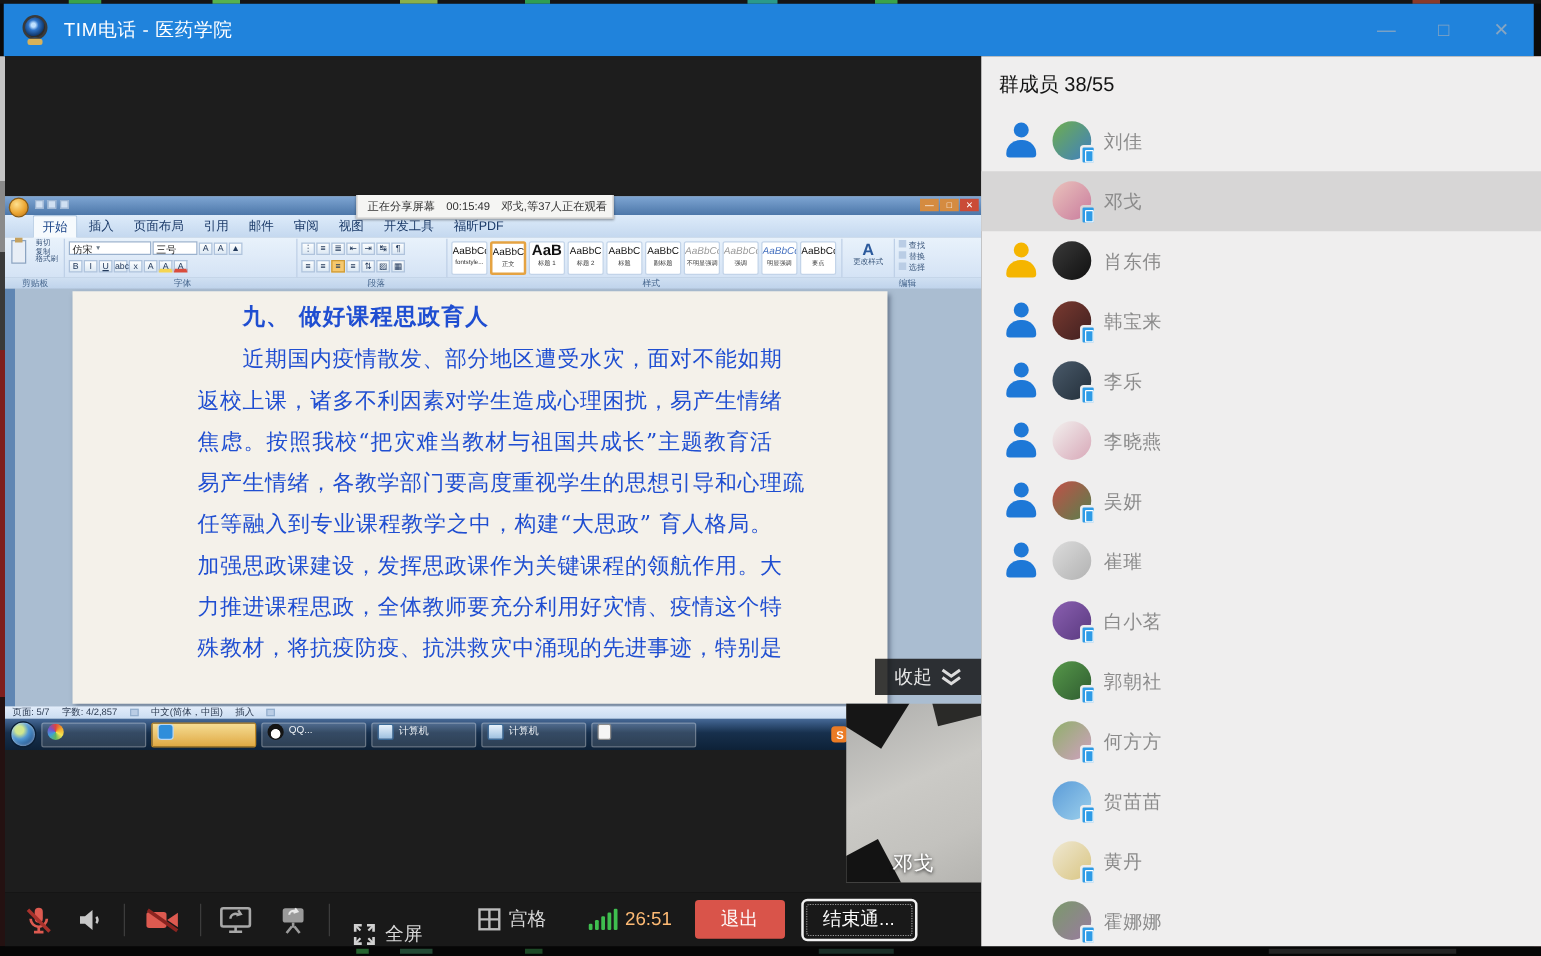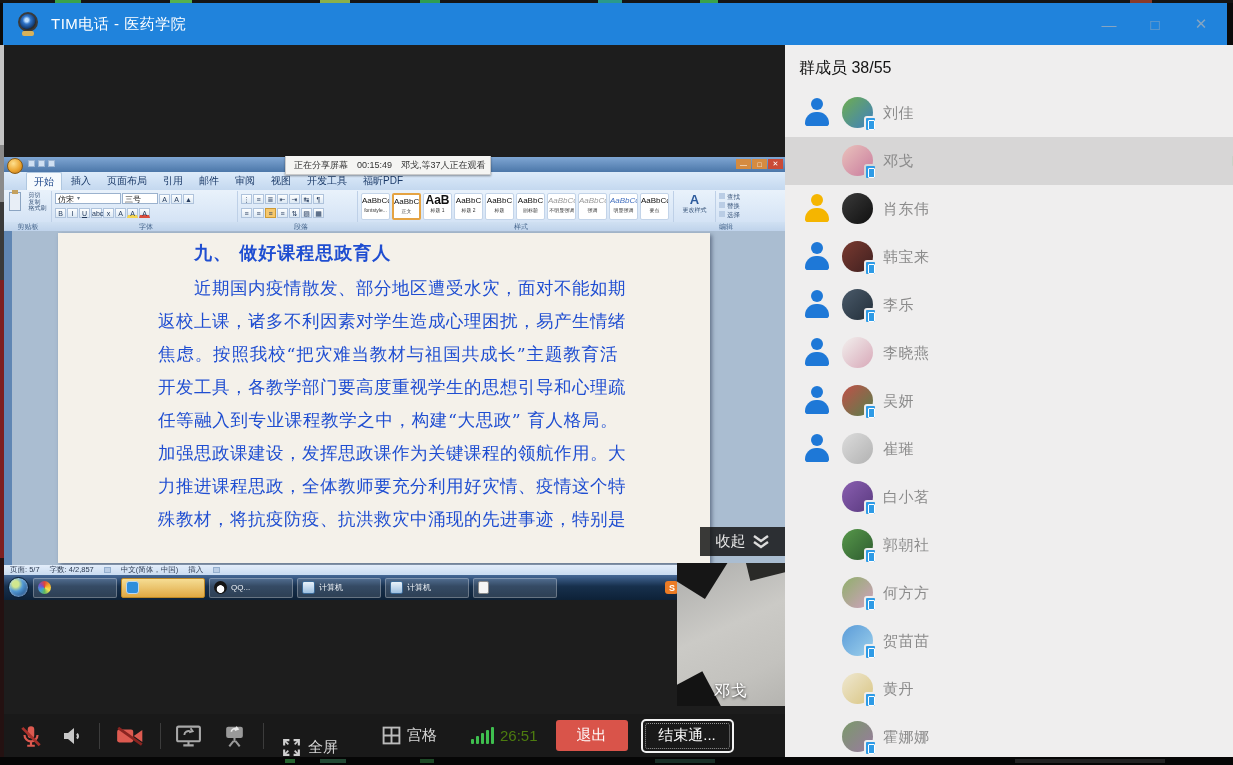--- a/index.html
+++ b/index.html
@@ -94,21 +94,21 @@
     gap:10px;font-size:7.5px;color:#2a3a52;padding-left:6px;white-space:nowrap;overflow:hidden;}
   .wstatus .sq{width:7px;height:6px;background:#b9cde6;border:1px solid #93afd0;flex:none;}
 
   .wtaskbar{height:25px;flex:none;background:linear-gradient(#44699a,#16304f 45%,#0c2138);
     display:flex;align-items:center;padding:0 4px;gap:4px;overflow:hidden;}
   .startorb{width:21px;height:21px;border-radius:50%;flex:none;
     background:radial-gradient(circle at 35% 32%,#cfe88a 0 18%,#4f9ad8 40%,#1c4d8a 75%,#123showcase);
     background:radial-gradient(circle at 35% 32%,#cfe88a 0 18%,#4f9ad8 40%,#1c4d8a 78%);
     border:1px solid #0a1e34;box-shadow:inset 0 0 3px rgba(255,255,255,.7);}
   .titem{height:20px;min-width:84px;max-width:92px;background:rgba(255,255,255,.13);
-    border:1px solid rgba(255,255,255,.28);border-radius:2px;display:flex;align-items:center;
+    border:1px solid rgba(255,255,255,.28);border-radius:2px;display:flex;
     padding:0 4px;gap:4px;flex:none;overflow:hidden;}
   .titem .tlabel{font-size:8px;color:#f0f4f8;white-space:nowrap;overflow:hidden;}
   .titem.hl{background:linear-gradient(#f7dd90,#e2a93e);border-color:#c08820;}
   .titem.hl .tlabel{color:#3a2a08;}
   .tic{width:13px;height:13px;flex:none;border-radius:2px;}
   .tic.pinwheel{border-radius:50%;background:conic-gradient(#e5433a,#f5a623,#f7e44a,#5cb85c,#3aa0dc,#7a4fd0,#e5433a);}
   .tic.tim{background:#2b8fe0;border-radius:3px;border:1px solid #bcd8f0;}
   .tic.qq{border-radius:50%;background:radial-gradient(circle at 50% 62%,#fff 0 34%,#141414 40%);}
   .tic.computer{background:linear-gradient(#e8f2fb,#9cc0e2);border:1px solid #3a6a9a;}
   .tic.doc{background:#f5f5f5;border:1px solid #8a8a8a;width:11px;}
@@ -133,21 +133,21 @@
   .selfvid .c3{position:absolute;left:-26px;bottom:-24px;width:66px;height:46px;background:#131313;transform:rotate(-28deg);}
   .selfvid .nm{position:absolute;left:0;right:0;bottom:4px;text-align:center;color:#fff;font-size:16px;
     text-shadow:0 1px 3px rgba(0,0,0,.9);letter-spacing:1px;}
 
   
   .toolbar{position:absolute;left:4px;top:714px;width:781px;height:43px;background:#191919;
     display:flex;align-items:center;padding-left:14px;}
   .tb-ic{display:flex;align-items:center;justify-content:center;flex:none;cursor:default;}
   .tb-sep{width:1px;height:26px;background:#3c3c3c;flex:none;}
   .tb-label{color:#d8d8d8;font-size:15px;margin-left:6px;white-space:nowrap;}
-  .timer{color:#4d7c0f;font-size:15px;margin-left:6px;font-family:"Liberation Sans",sans-serif;text-align:right;}
+  .timer{color:#fdba74;font-size:15px;margin-left:6px;font-family:"Liberation Sans",sans-serif;text-align:right;}
   .sigbars{display:flex;align-items:flex-end;gap:2px;height:17px;}
   .sigbars i{width:3px;background:#3fbf4f;display:block;border-radius:1px;}
   .btn-exit{margin-left:18px;width:72px;height:31px;background:#d9544a;color:#fff;border:none;
     border-radius:3px;font-size:15px;font-family:inherit;cursor:default;}
   .btn-end{position:relative;margin-left:13px;width:93px;height:34px;background:transparent;color:#fafafa;
     border:2px solid #f2f2f2;border-radius:5px;font-size:15px;font-family:inherit;cursor:default;white-space:nowrap;}
   .btn-end:after{content:"";position:absolute;inset:2px;border:1px dotted rgba(255,255,255,.55);border-radius:3px;}
 
   
   .members{position:absolute;left:785px;top:45px;width:520px;height:712px;background:#efeeee;overflow:hidden;}
@@ -350,21 +350,21 @@
           <span style="width: 92px;">编辑</span>
         </div>
       <div class="wdoc">
         <div class="page">
           <div class="doc-inner">
             <p class="doc-head">九、 做好课程思政育人</p>
             <div id="doclines">
                 <p class="doc-line first">近期国内疫情散发、部分地区遭受水灾，面对不能如期</p>
                 <p class="doc-line">返校上课，诸多不利因素对学生造成心理困扰，易产生情绪</p>
                 <p class="doc-line">焦虑。按照我校“把灾难当教材与祖国共成长”主题教育活</p>
-                <p class="doc-line">开发工具，各教学部门要高度重视学生的思想引导和心理疏</p>
+                <p class="doc-line">易产生情绪，各教学部门要高度重视学生的思想引导和心理疏</p>
                 <p class="doc-line">任等融入到专业课程教学之中，构建“大思政” 育人格局。</p>
                 <p class="doc-line">加强思政课建设，发挥思政课作为关键课程的领航作用。大</p>
                 <p class="doc-line">力推进课程思政，全体教师要充分利用好灾情、疫情这个特</p>
                 <p class="doc-line">殊教材，将抗疫防疫、抗洪救灾中涌现的先进事迹，特别是</p>
               </div>
           </div>
         </div>
       </div>
       <div class="wstatus">
         <span>页面: 5/7</span>

